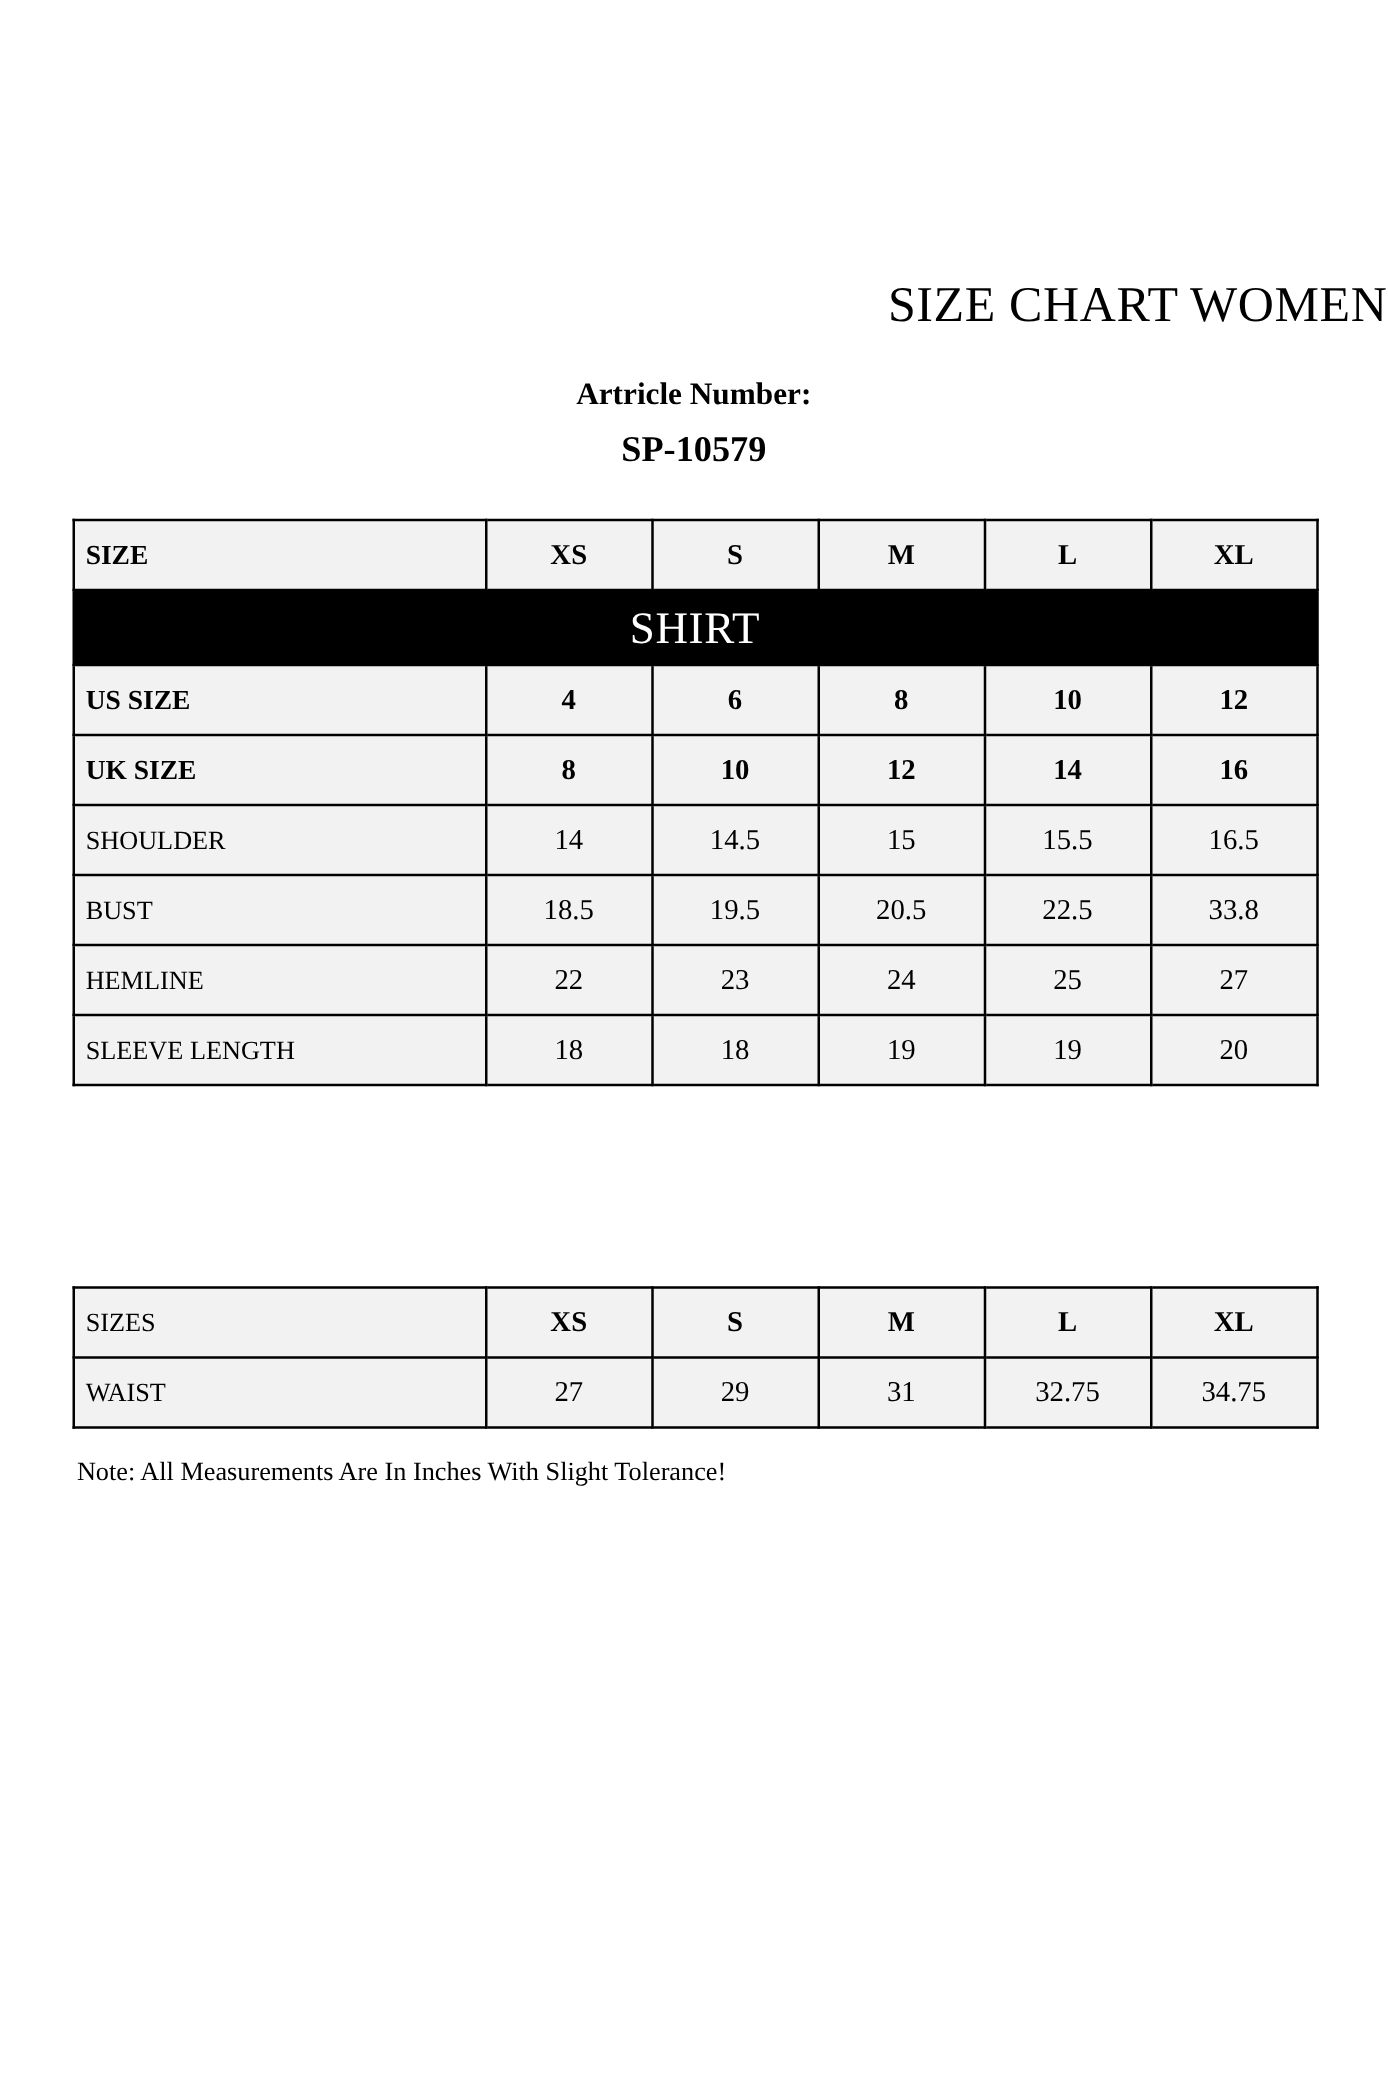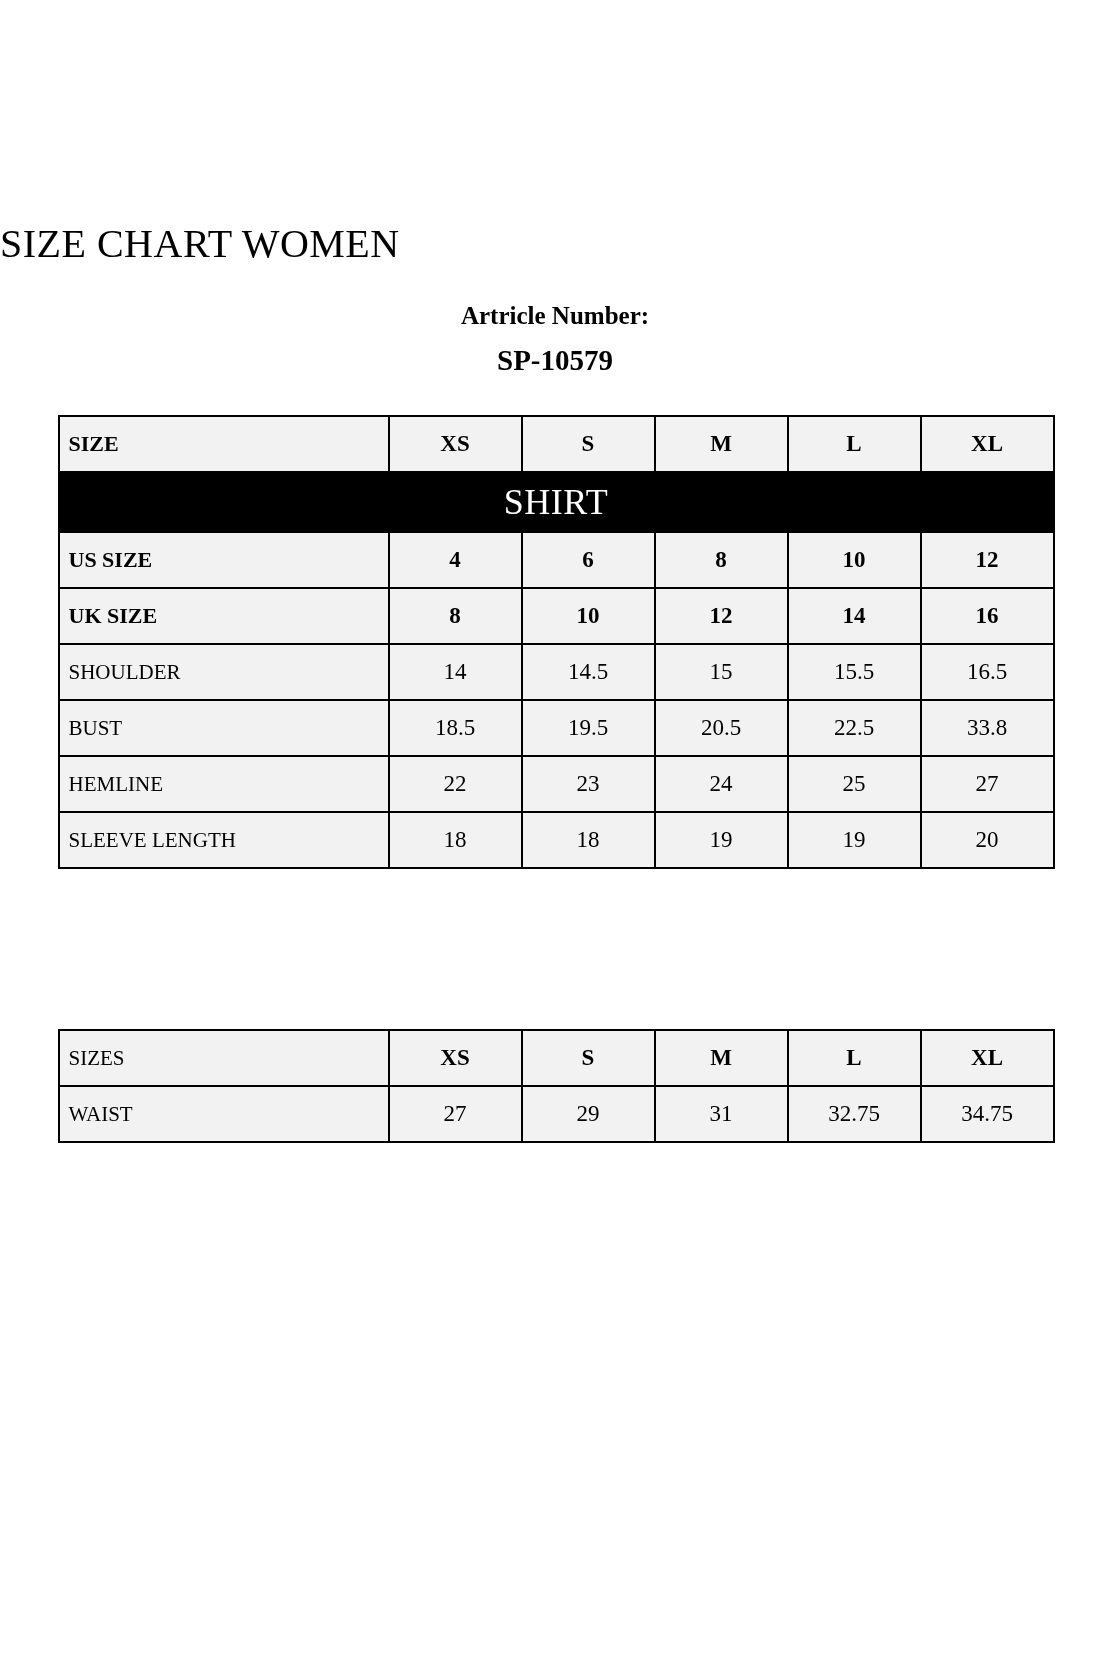--- a/index.html
+++ b/index.html
@@ -15,21 +15,21 @@
     position: relative;
   }
   .page {
     width: 1110px;
     height: 1665px;
     box-sizing: border-box;
     padding: 0;
     position: relative;
   }
   .title {
-    text-align: left;
+    text-align: right;
     font-size: 40px;
     letter-spacing: 0.5px;
     margin-top: 222px;
     line-height: 1.1;
     font-weight: 400;
   }
   .subtitle {
     text-align: center;
     font-size: 25px;
     margin-top: 36px;
@@ -229,14 +229,15 @@
           <td class="cell">29</td>
           <td class="cell">31</td>
           <td class="cell">32.75</td>
           <td class="cell">34.75</td>
         </tr>
 
       </tbody>
     </table>
   </div>
 
+  <div class="note">Note: All Measurements Are In Inches With Slight Tolerance!</div>
 
 </div>
 
 </body></html>

